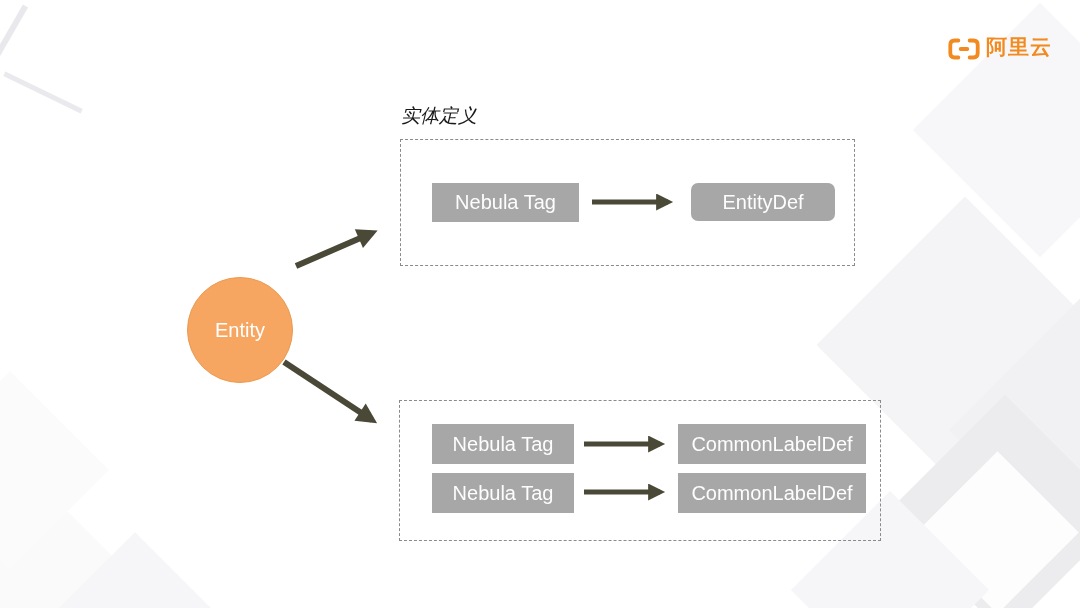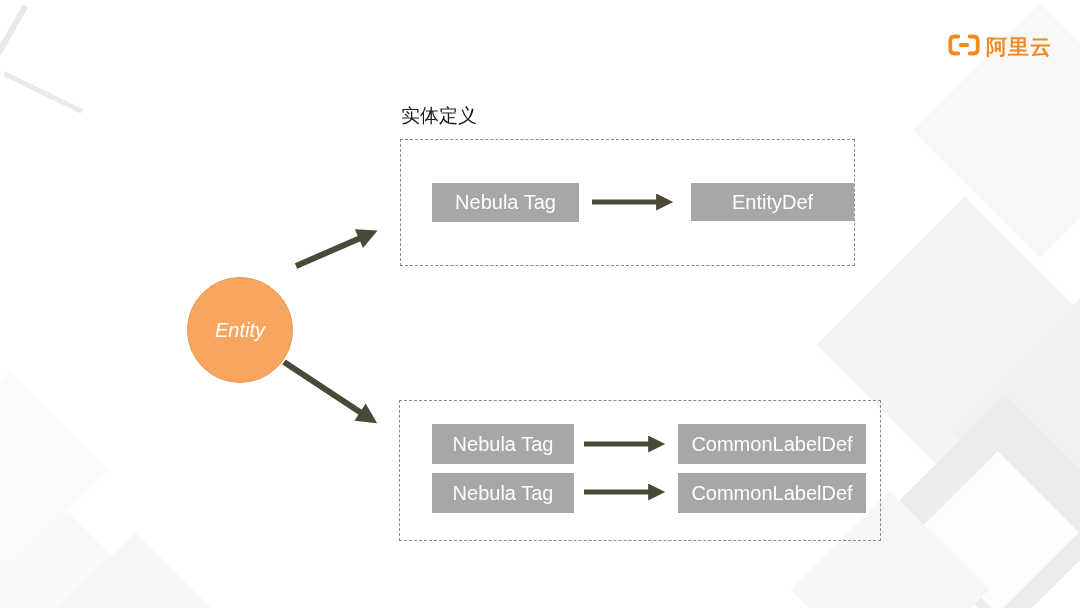--- a/index.html
+++ b/index.html
@@ -26,51 +26,51 @@
   .streak1 { left:998px; top:441px; width:6px; height:90px; background:#e0e0e5; transform:rotate(30deg); opacity:.7; }
   .streak2 { left:966px; top:358px; width:86px; height:5px; background:#eaeaee; transform:rotate(26deg); }
 
   
   .title {
     position:absolute; left:38px; top:26px;
     font-size:27px; font-weight:bold; color:#121212; letter-spacing:1px;
   }
   .logo {
     position:absolute; top:33px; right:28px;
-    display:flex; align-items:flex-start; gap:5px;
+    display:flex; align-items:flex-end; gap:5px;
   }
   .logo-text { font-size:21px; font-weight:bold; color:#F28A1F; letter-spacing:1px; }
 
   
   .arrows { position:absolute; left:0; top:0; pointer-events:none; }
 
   .entity-circle {
     position:absolute; left:187px; top:277px; width:106px; height:106px;
     border-radius:50%; background:#F7A661; border:1.5px solid #EB9A50;
     display:flex; align-items:center; justify-content:center;
-    color:#ffffff; font-size:20px;font-style:italic;
+    color:#ffffff; font-size:20px;
   }
 
   .section-label {
     position:absolute; font-size:19px; color:#1a1a1a;
   }
-  .s1 { left:401px; top:103px; }
+  .s1 { left:401px; top:103px;font-style:italic; }
   .s2 { left:401px; top:366px; }
 
   .dashed-box { position:absolute; border:1px dashed #8a8a8a;padding-left:44px; }
   .box1 { left:400px; top:139px; width:455px; height:127px; }
   .box2 { left:399px; top:400px; width:482px; height:141px; }
 
   .gbox {
     position:absolute; background:#A7A7A7; color:#fdfdfd;
     display:flex; align-items:center; justify-content:center;
     font-size:20px; white-space:nowrap;
   }
   .nb1  { left:31px;  top:43px; width:147px; height:39px; }
-  .ed   { left:290px; top:43px; width:163px; height:38px; }
+  .ed   { left:290px; top:43px; width:144px; height:38px;border-radius:7px; }
   .nb2a { left:32px;  top:23px; width:142px; height:40px; }
   .cl2a { left:278px; top:23px; width:188px; height:40px; }
   .nb2b { left:32px;  top:72px; width:142px; height:40px; }
   .cl2b { left:278px; top:72px; width:188px; height:40px; }
 </style>
 </head>
 <body>
 
 <div class="slide">
 

